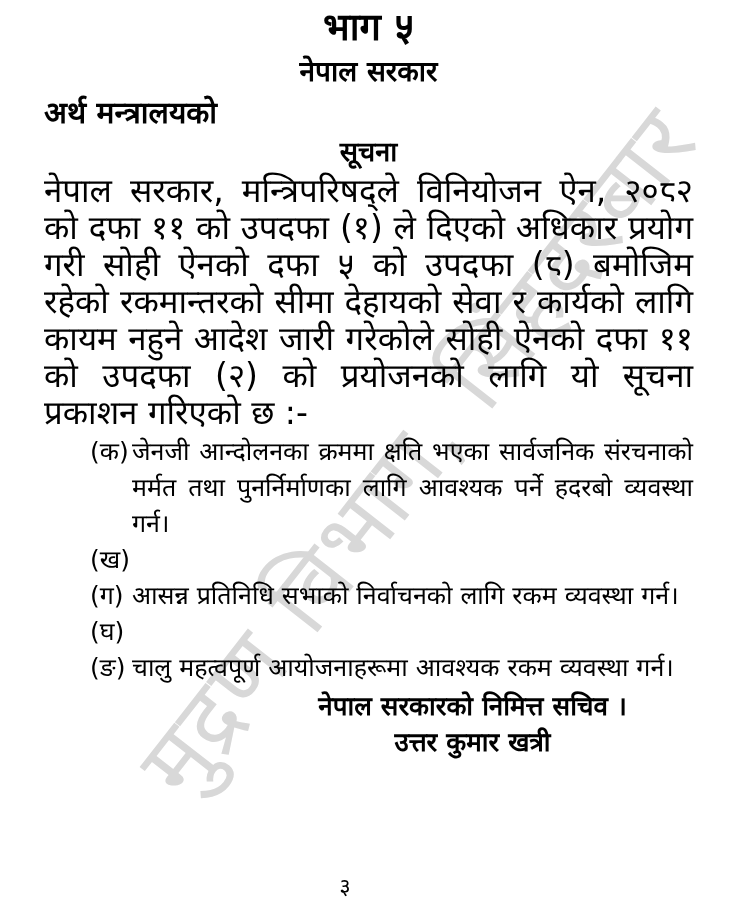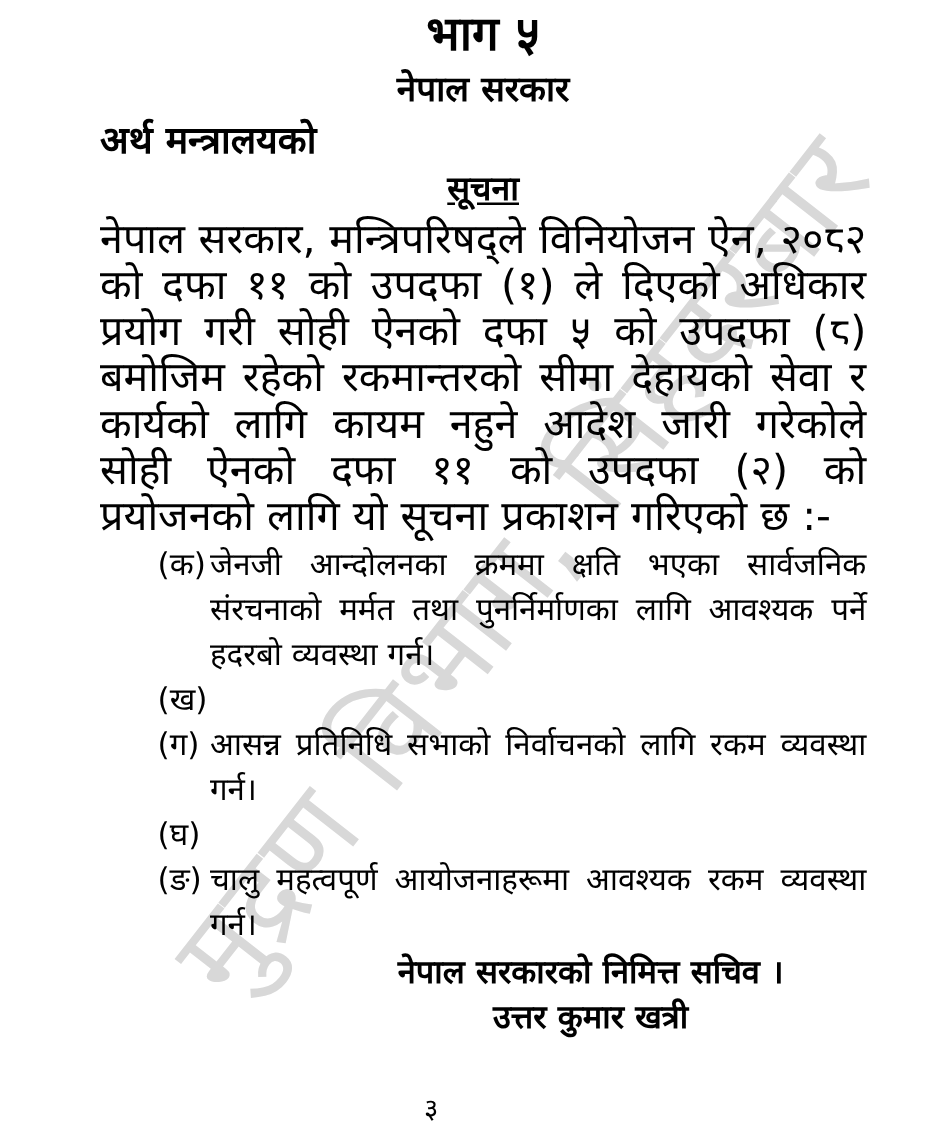--- a/index.html
+++ b/index.html
@@ -26,21 +26,21 @@
     font-weight: 400;
     letter-spacing: 2px;
     color: #d8d8d8;
     white-space: nowrap;
     z-index: 0;
     user-select: none;
   }
   .content {
     position: relative;
     z-index: 1;
-    padding: 2px 56px 0 80px;
+    padding: 2px 56px 0 44px;
   }
   .h-part {
     text-align: center;
     font-size: 38px;
     font-weight: bold;
     line-height: 50px;
     margin: 0;
   }
   .h-gov {
     text-align: center;
@@ -54,21 +54,20 @@
     font-weight: bold;
     line-height: 42px;
     margin: 0;
   }
   .h-notice {
     text-align: center;
     font-size: 27px;
     font-weight: bold;
     line-height: 36px;
     margin: 0 0 2px 0;
-    text-decoration: underline;
   }
   .para {
     font-size: 33px;
     line-height: 37px;
     text-align: justify;
     margin: 0;
   }
   .list {
     margin-top: 3px;
   }

